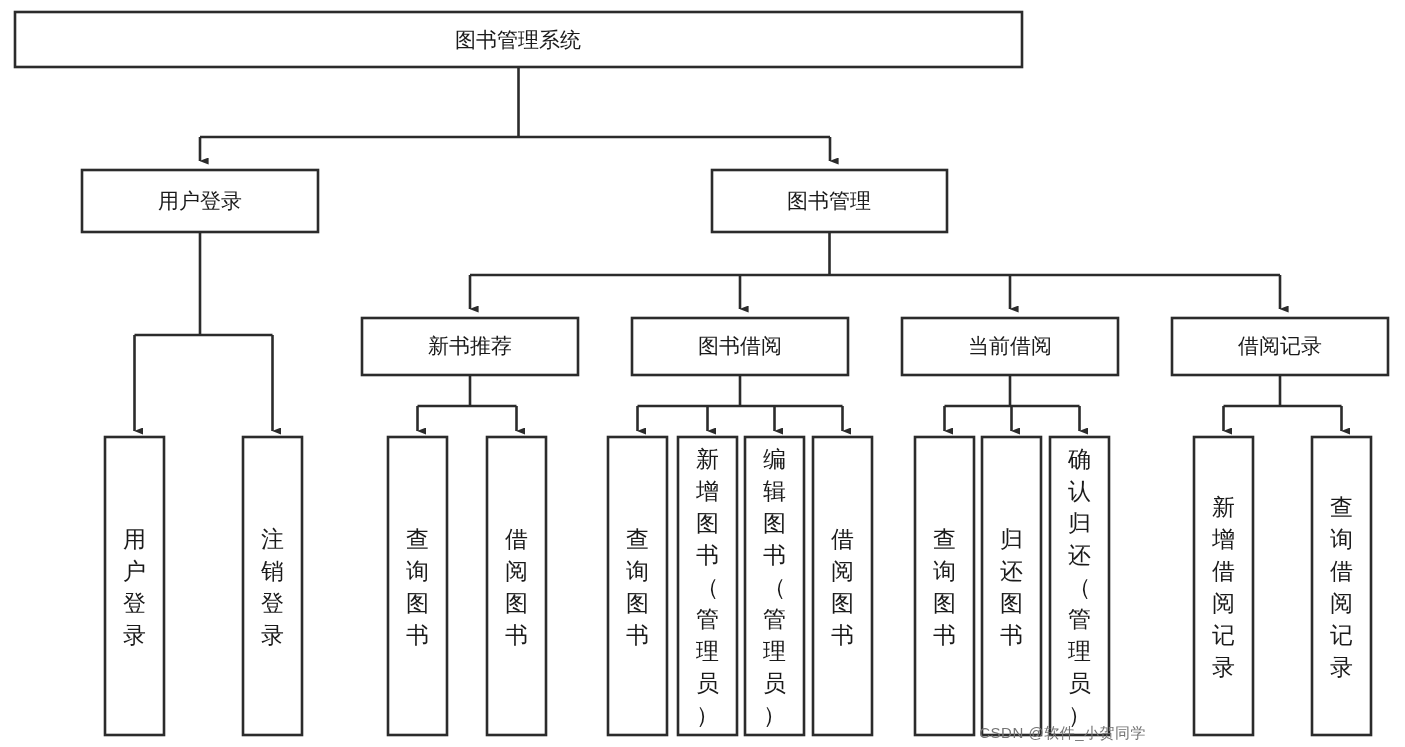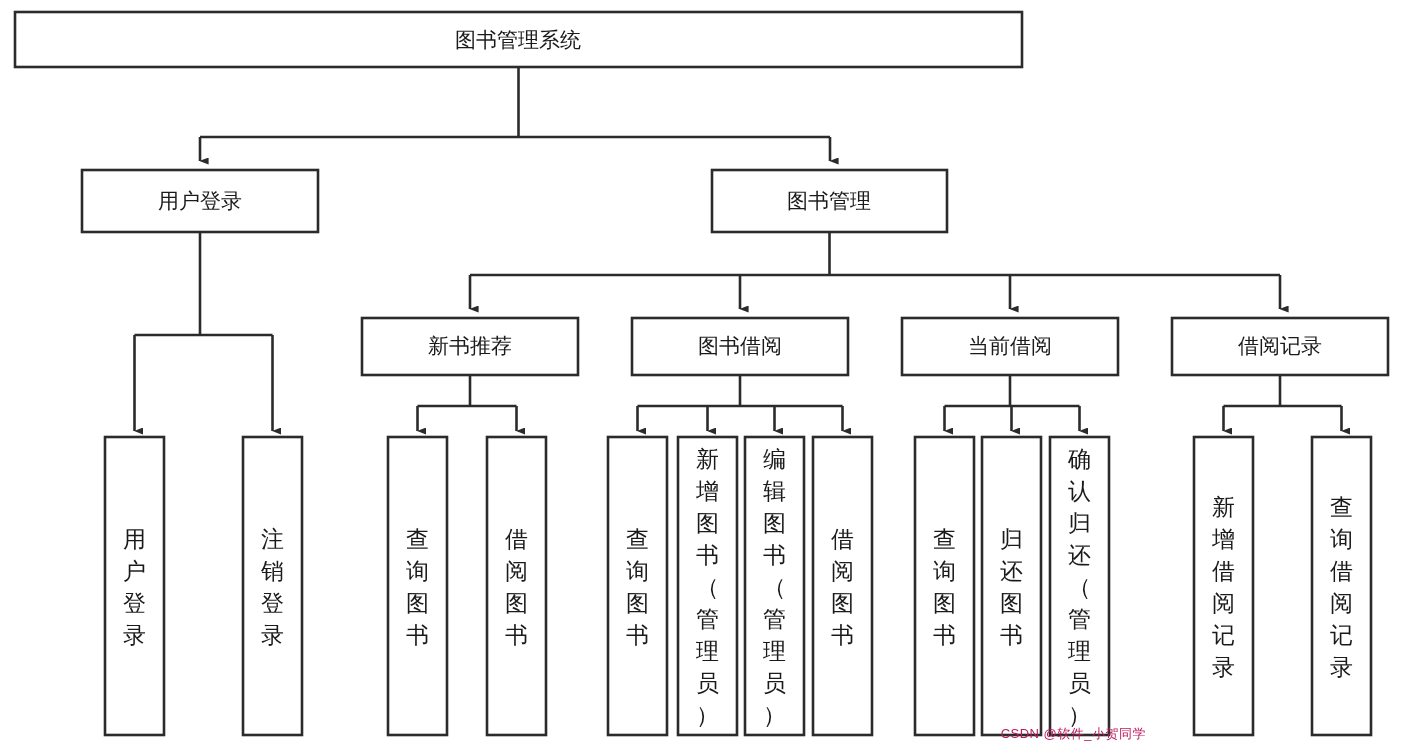--- a/index.html
+++ b/index.html
@@ -48,22 +48,22 @@
     font-family: "Liberation Sans", "DejaVu Sans", sans-serif;
     fill: #1a1a1a;
     font-size: 23px;
     text-anchor: middle;
   }
   .watermark {
     position: absolute;
     right: 7px;
     bottom: 4px;
     font-family: "Liberation Sans", "DejaVu Sans", sans-serif;
-    font-size: 13px;
-    color: #be185d;
+    font-size: 15px;
+    color: #737373;
     letter-spacing: 0.5px;
     user-select: none;
     pointer-events: none;
     white-space: nowrap;
   }
 </style>
 </head>
 <body>
 
 <div id="diagram-root">

